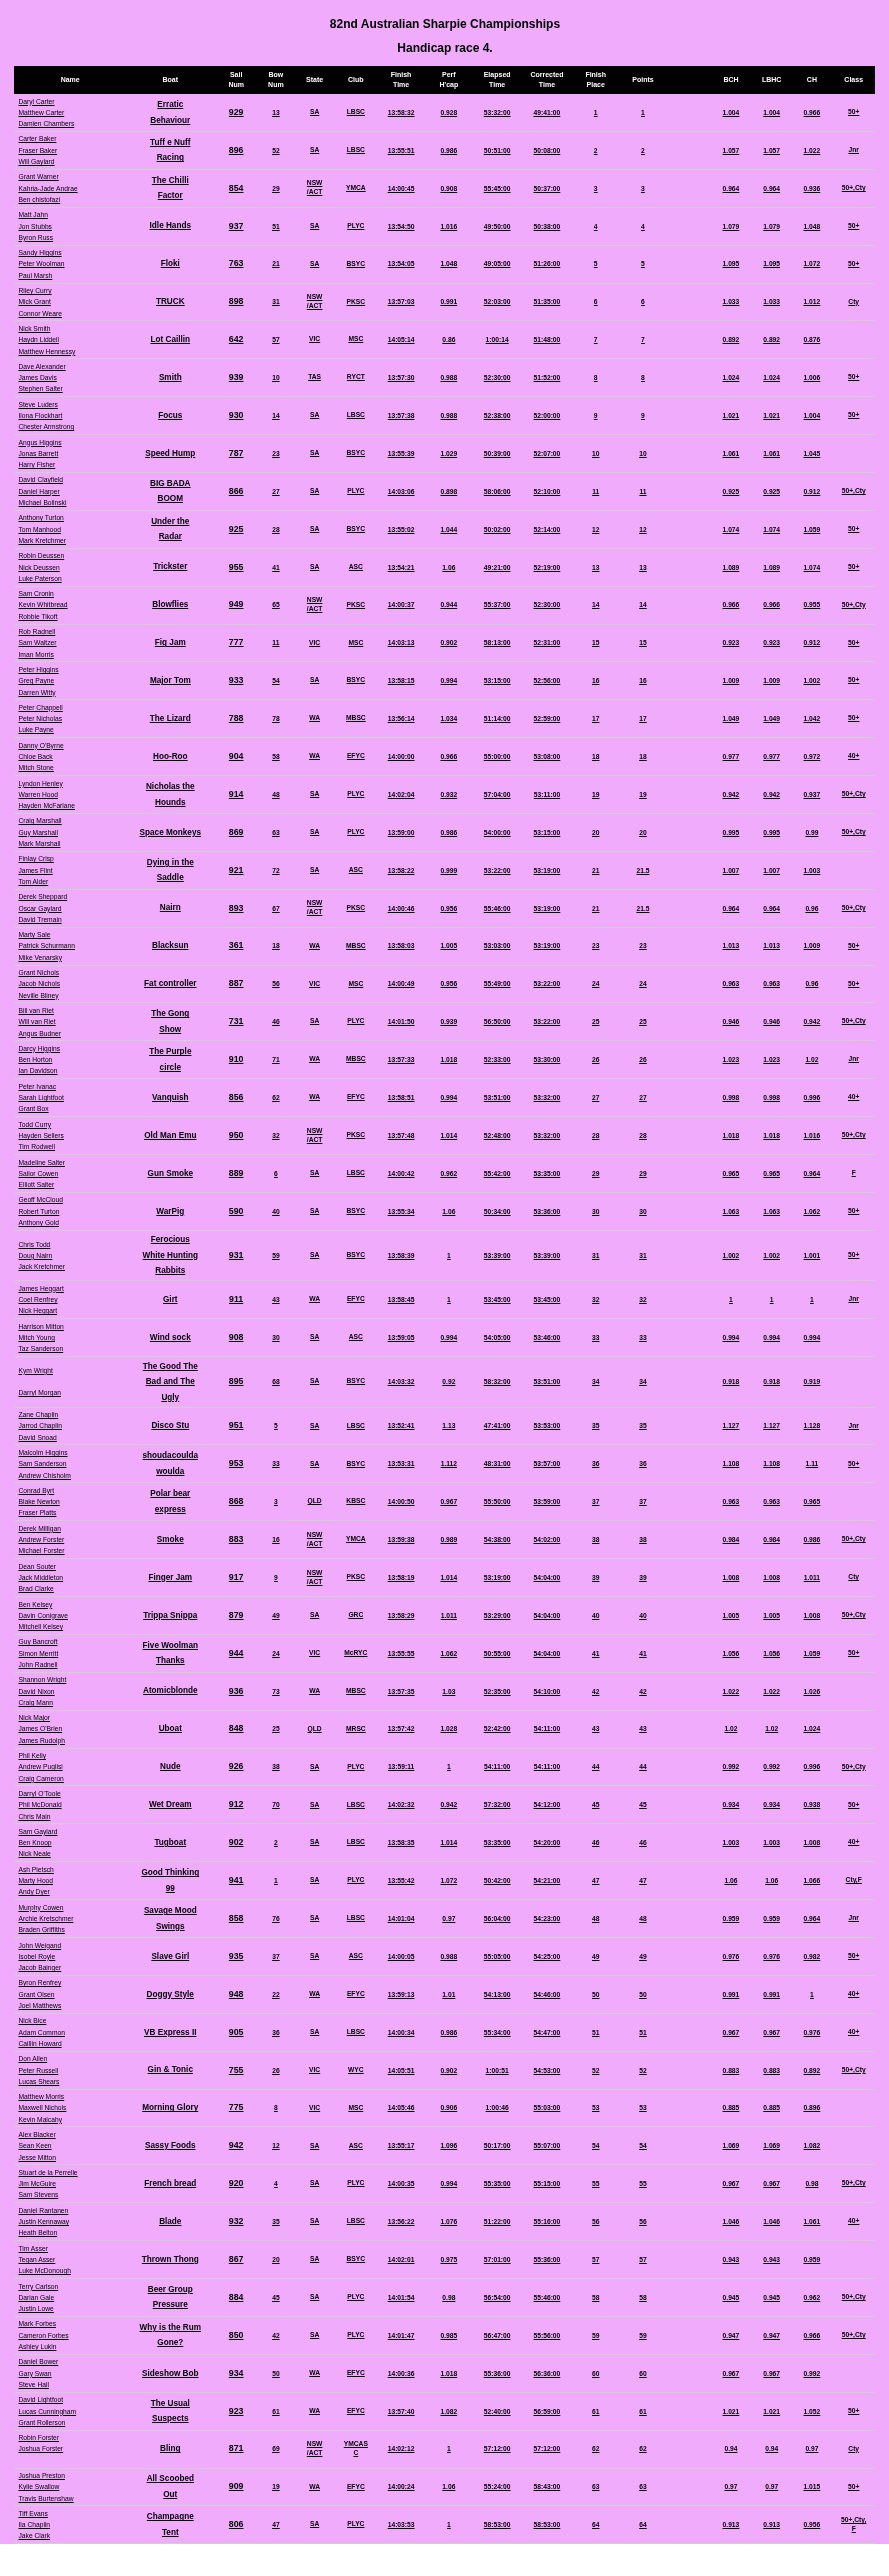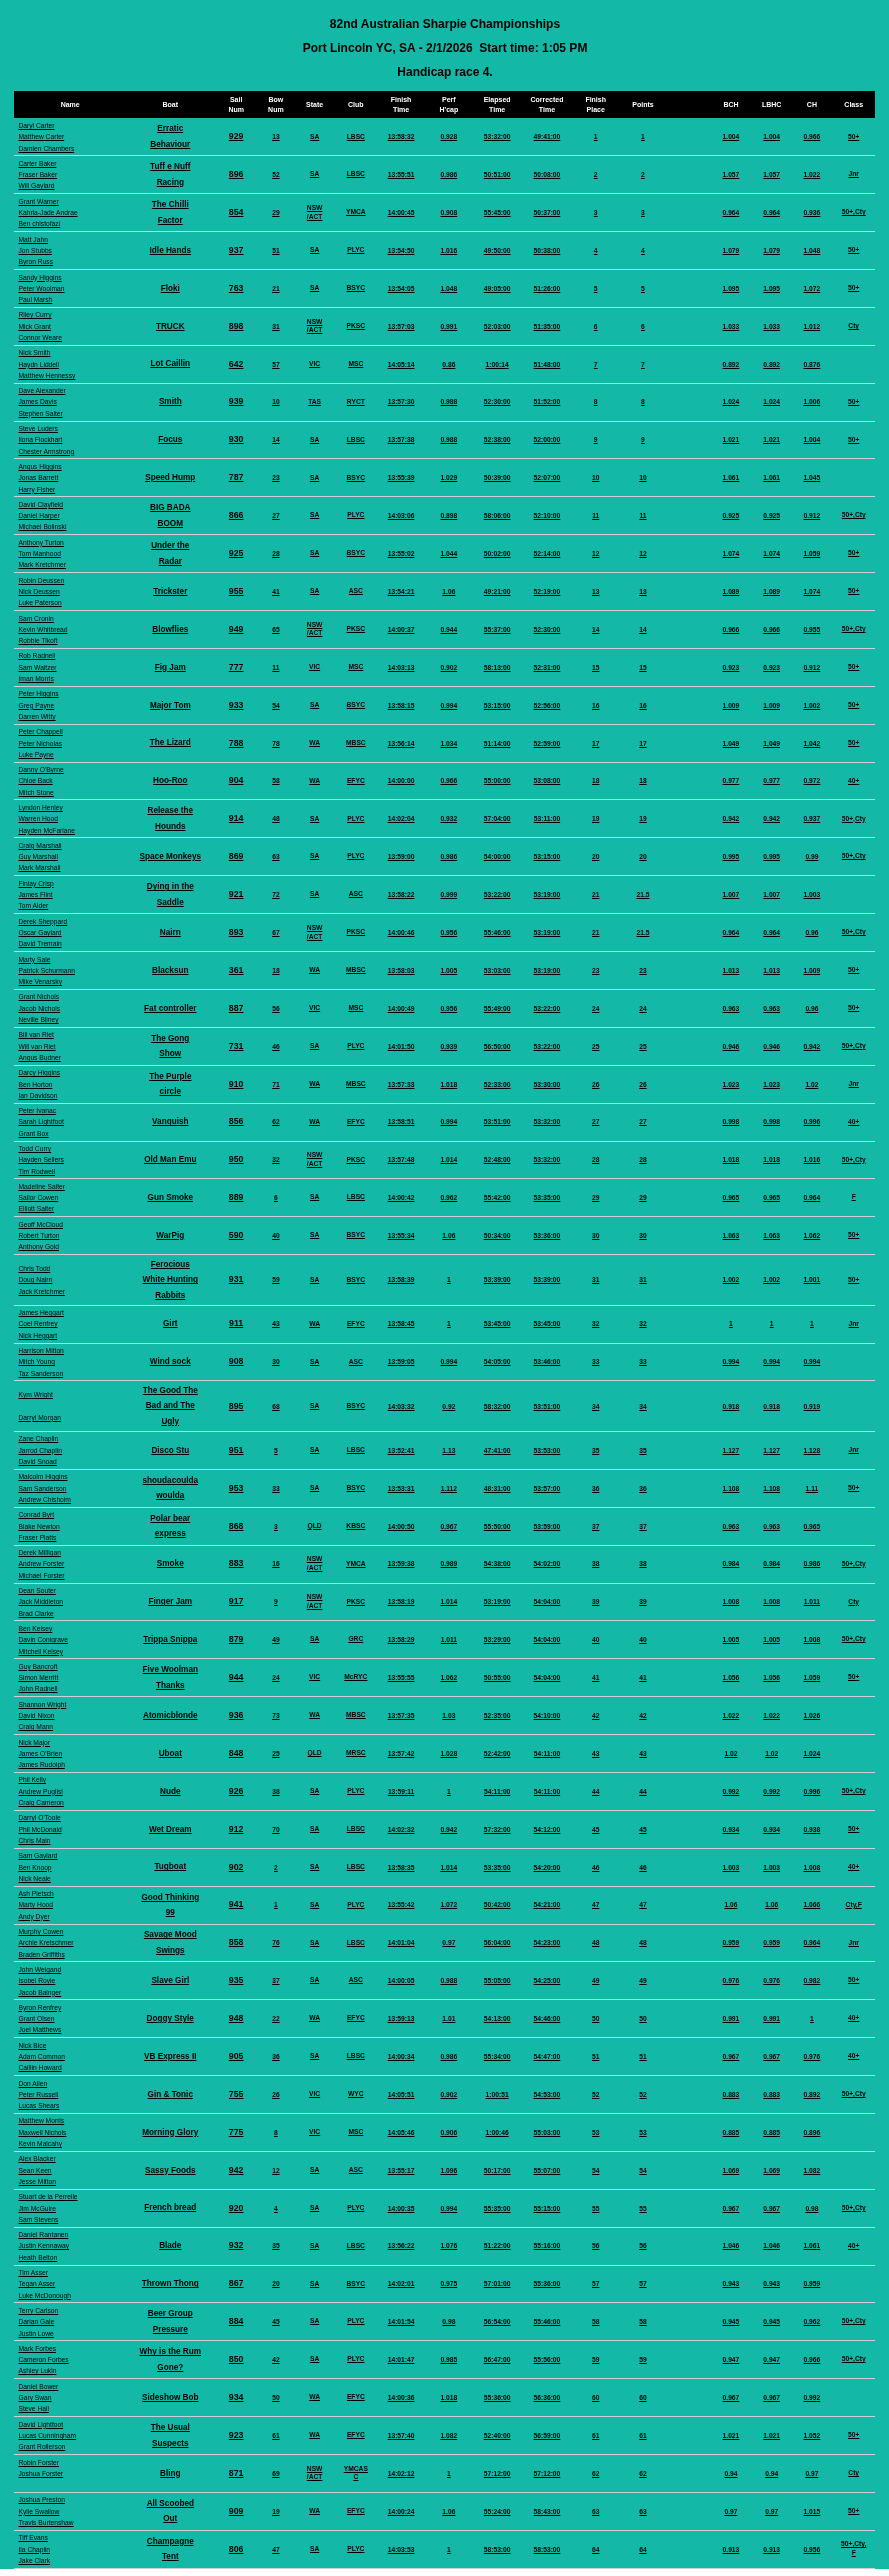--- a/index.html
+++ b/index.html
@@ -1,17 +1,17 @@
 <!DOCTYPE html>
 <html style="font-size:8.2px"><head>
 <meta charset="utf-8">
 <style>
   html,body { margin:0; padding:0; background:#fff; }
   body { font-family:"Liberation Sans", sans-serif; color:#000; }
-  .page { width:890px; background:#14b8a6; }
+  .page { width:890px; background:#f0abfc; }
   .titles { text-align:center; padding-top:17.5px; }
   .title-line { font-weight:bold; font-size:12px; line-height:12px; margin:0 0 12.4px 0; white-space:pre-wrap; }
   table.results { border-collapse:collapse; table-layout:fixed; width:861px; margin:0 14.4px;text-decoration:underline; }
   th { background:#000; color:#fff; font-weight:bold; font-size:7px; line-height:9.8px;
        text-align:center; vertical-align:middle; white-space:pre-line; padding:4.1px 0; }
   td { text-align:center; vertical-align:middle; font-size:6.7px; font-weight:bold;
        border-bottom:1px solid #d0d0d0; padding:1.5px 0.5px; line-height:9.3px; }
   tbody tr:first-child td { border-top:0; }
   .cell-crew { text-align:left; font-weight:normal; padding-left:4.1px; }
   .crew-line { line-height:11.3px; min-height:11.3px; font-size:6.7px; }
@@ -20,21 +20,20 @@
   .cell-state, .cell-club { white-space:pre-line; line-height:8.8px; }
   .cell-status { font-weight:normal; }
   .cell-class { white-space:pre-line; line-height:8.8px; }
 </style>
 </head>
 <body>
 
 <div class="page">
   <div class="titles">
     <div class="title-line">82nd Australian Sharpie Championships</div>
-    <div class="title-line">Port Lincoln YC, SA - 2/1/2026  Start time: 1:05 PM</div>
     <div class="title-line">Handicap race 4.</div>
   </div>
 
   <table class="results">
     <colgroup>
       <col style="width:111px">
         <col style="width:88px">
         <col style="width:43px">
         <col style="width:36px">
       <col style="width:41px">
@@ -501,21 +500,21 @@
       <td class="cell-lbhc">0.977</td>
       <td class="cell-ch">0.972</td>
       <td class="cell-class">40+</td>
     </tr>
         <tr>
       <td class="cell-crew">
             <div class="crew-line">Lyndon Henley</div>
             <div class="crew-line">Warren Hood</div>
             <div class="crew-line">Hayden McFarlane</div>
           </td>
-      <td class="cell-boat">Release the
+      <td class="cell-boat">Nicholas the
 Hounds</td>
       <td class="cell-sail">914</td>
       <td class="cell-bow">48</td>
       <td class="cell-state">SA</td>
       <td class="cell-club">PLYC</td>
       <td class="cell-finish">14:02:04</td>
       <td class="cell-perf">0.932</td>
       <td class="cell-elapsed">57:04:00</td>
       <td class="cell-corrected">53:11:00</td>
       <td class="cell-place">19</td>

